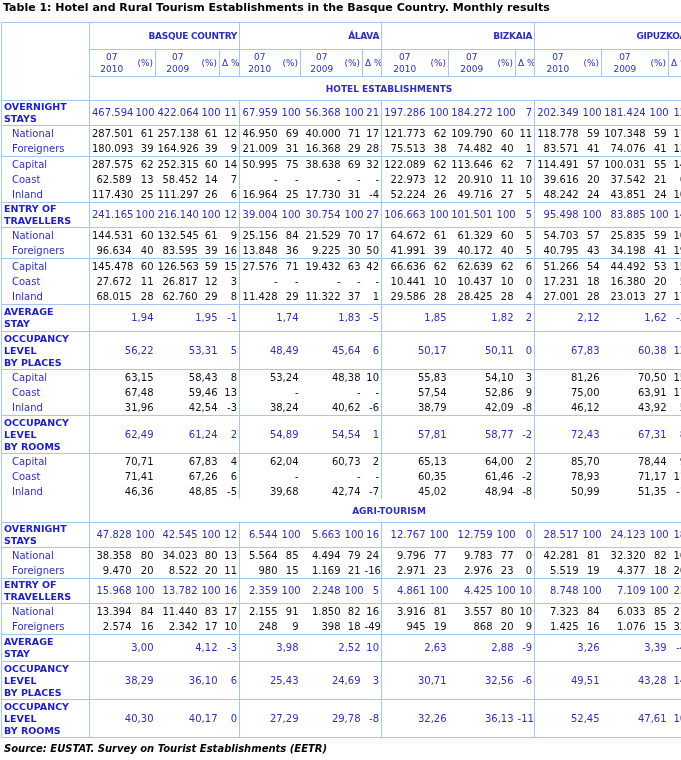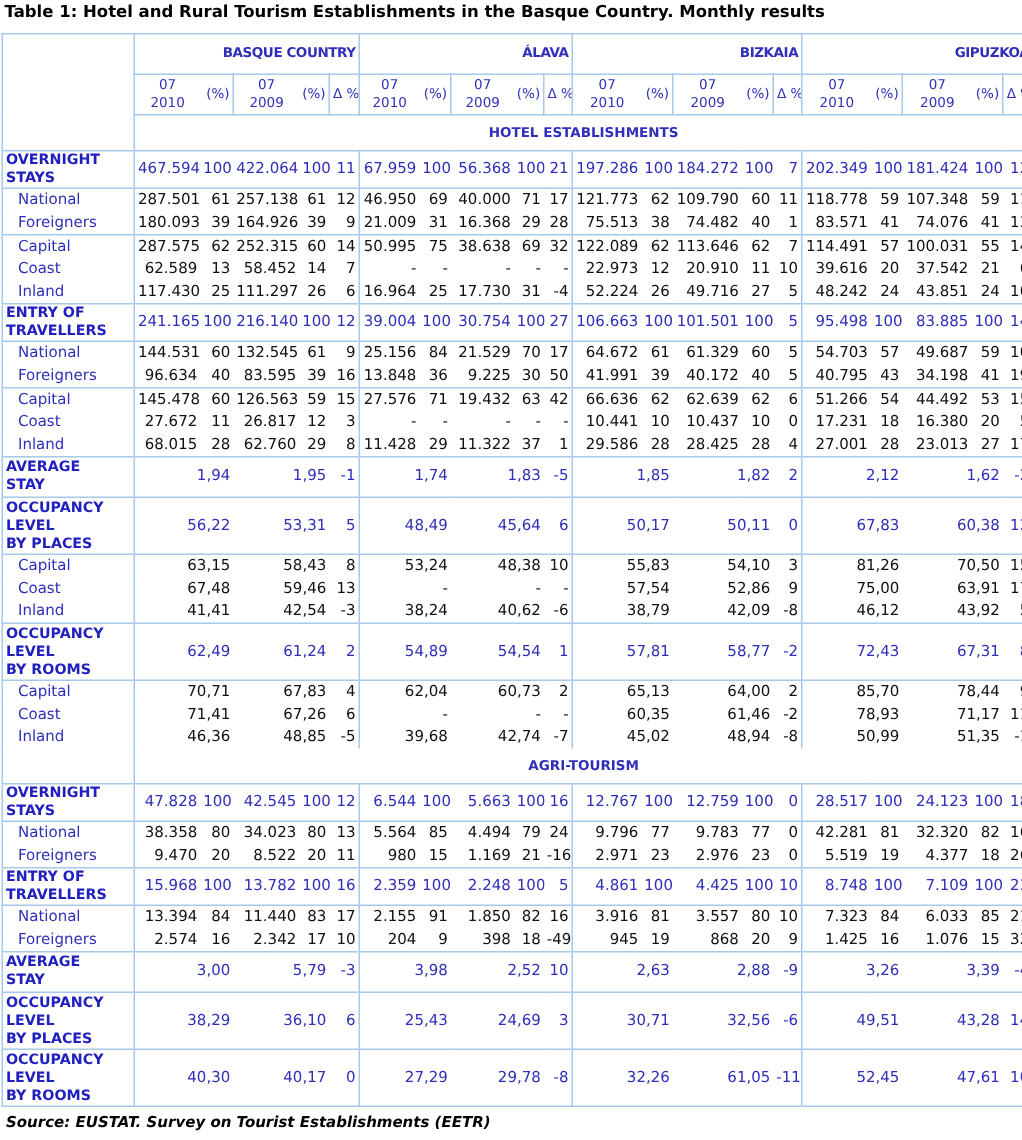--- a/index.html
+++ b/index.html
@@ -257,21 +257,21 @@
         <td class="num bt">21.529</td>
         <td class="num bt">70</td>
         <td class="num bt br">17</td>
         <td class="num bt">64.672</td>
         <td class="num bt">61</td>
         <td class="num bt">61.329</td>
         <td class="num bt">60</td>
         <td class="num bt br">5</td>
         <td class="num bt">54.703</td>
         <td class="num bt">57</td>
-        <td class="num bt">49.687</td>
+        <td class="num bt">25.835</td>
         <td class="num bt">59</td>
         <td class="num bt br">10</td>
       </tr>
       <tr>
         <td class="lbl-sub bl br">Foreigners</td>
         <td class="num">96.634</td>
         <td class="num">40</td>
         <td class="num">83.595</td>
         <td class="num">39</td>
         <td class="num br">16</td>
@@ -415,21 +415,21 @@
         <td class="num br">-</td>
         <td class="num" colspan="2">57,54</td>
         <td class="num" colspan="2">52,86</td>
         <td class="num br">9</td>
         <td class="num" colspan="2">75,00</td>
         <td class="num" colspan="2">63,91</td>
         <td class="num br">17</td>
       </tr>
       <tr>
         <td class="lbl-sub bl br">Inland</td>
-        <td class="num" colspan="2">41,41</td>
+        <td class="num" colspan="2">31,96</td>
         <td class="num" colspan="2">42,54</td>
         <td class="num br">-3</td>
         <td class="num" colspan="2">38,24</td>
         <td class="num" colspan="2">40,62</td>
         <td class="num br">-6</td>
         <td class="num" colspan="2">38,79</td>
         <td class="num" colspan="2">42,09</td>
         <td class="num br">-8</td>
         <td class="num" colspan="2">46,12</td>
         <td class="num" colspan="2">43,92</td>
@@ -614,40 +614,40 @@
         <td class="num bt">85</td>
         <td class="num bt br">21</td>
       </tr>
       <tr>
         <td class="lbl-sub bl br">Foreigners</td>
         <td class="num">2.574</td>
         <td class="num">16</td>
         <td class="num">2.342</td>
         <td class="num">17</td>
         <td class="num br">10</td>
-        <td class="num">204</td>
+        <td class="num">248</td>
         <td class="num">9</td>
         <td class="num">398</td>
         <td class="num">18</td>
         <td class="num br">-49</td>
         <td class="num">945</td>
         <td class="num">19</td>
         <td class="num">868</td>
         <td class="num">20</td>
         <td class="num br">9</td>
         <td class="num">1.425</td>
         <td class="num">16</td>
         <td class="num">1.076</td>
         <td class="num">15</td>
         <td class="num br">32</td>
       </tr>
       <tr>
         <td class="lbl-main bl br bt" style="height: 26px;"><span>AVERAGE</span><br><span>STAY</span></td>
         <td class="mainnum bt" colspan="2">3,00</td>
-        <td class="mainnum bt" colspan="2">5,79</td>
+        <td class="mainnum bt" colspan="2">4,12</td>
         <td class="mainnum bt br">-3</td>
         <td class="mainnum bt" colspan="2">3,98</td>
         <td class="mainnum bt" colspan="2">2,52</td>
         <td class="mainnum bt br">10</td>
         <td class="mainnum bt" colspan="2">2,63</td>
         <td class="mainnum bt" colspan="2">2,88</td>
         <td class="mainnum bt br">-9</td>
         <td class="mainnum bt" colspan="2">3,26</td>
         <td class="mainnum bt" colspan="2">3,39</td>
         <td class="mainnum bt br">-4</td>
@@ -669,21 +669,21 @@
       </tr>
       <tr>
         <td class="lbl-main bl br bt bb" style="height: 37px;"><span>OCCUPANCY</span><br><span>LEVEL</span><br><span>BY ROOMS</span></td>
         <td class="mainnum bt bb" colspan="2">40,30</td>
         <td class="mainnum bt bb" colspan="2">40,17</td>
         <td class="mainnum bt br bb">0</td>
         <td class="mainnum bt bb" colspan="2">27,29</td>
         <td class="mainnum bt bb" colspan="2">29,78</td>
         <td class="mainnum bt br bb">-8</td>
         <td class="mainnum bt bb" colspan="2">32,26</td>
-        <td class="mainnum bt bb" colspan="2">61,05</td>
+        <td class="mainnum bt bb" colspan="2">36,13</td>
         <td class="mainnum bt br bb">-11</td>
         <td class="mainnum bt bb" colspan="2">52,45</td>
         <td class="mainnum bt bb" colspan="2">47,61</td>
         <td class="mainnum bt br bb">10</td>
       </tr>
     </tbody>
 </table>
 
 <div class="source">Source: EUSTAT. Survey on Tourist Establishments (EETR)</div>
 

